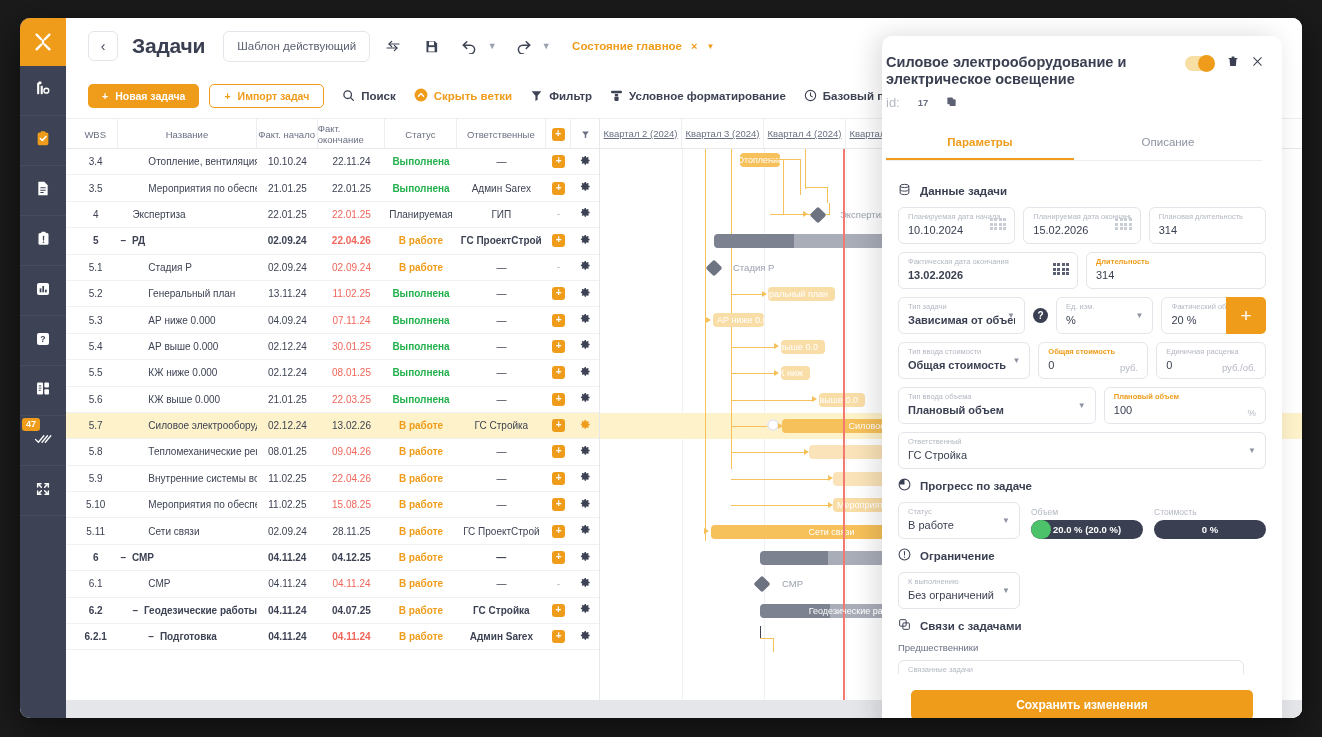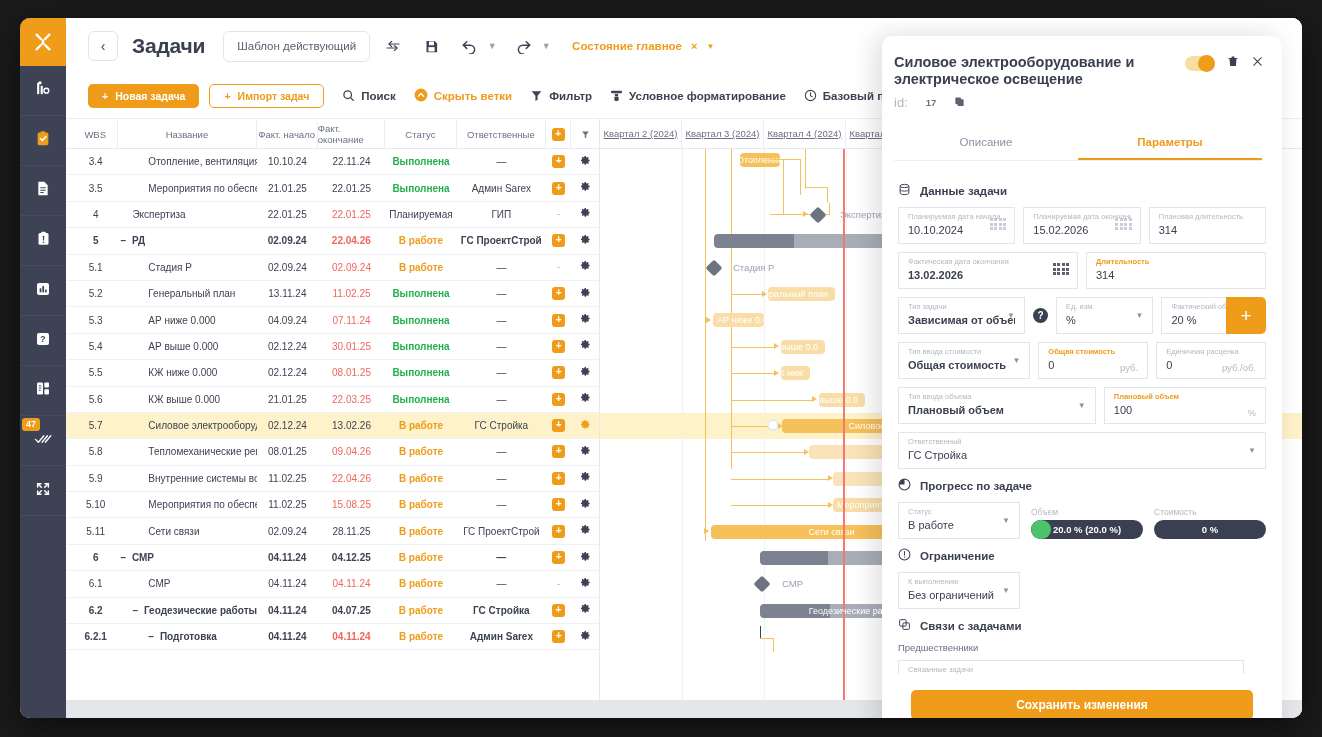--- a/index.html
+++ b/index.html
@@ -258,21 +258,21 @@
 
   
   .panel {
     position: absolute; right: 20px; top: 18px;
     width: 400px; height: 700px;
     background: #fff;
     border-radius: 10px;
     box-shadow: -6px 0 26px rgba(0,0,0,.14);
     overflow: hidden;
   }
-  .p-head { padding: 18px 20px 0 12px; position: relative; }
+  .p-head { padding: 18px 20px 0 4px; position: relative; }
   .p-title {
     font-size: 14.5px; font-weight: bold; color: #3a4051;
     line-height: 17px; width: 270px;
   }
   .p-idrow { display:flex; align-items:center; gap:18px; margin-top:5px; }
   .p-idlabel { font-size: 13px; color: #b3b8c2; }
   .p-idval { font-size: 9.5px; color: #6a7082; font-weight:bold; }
   .p-actions {
     position: absolute; right: 18px; top: 18px;
     display: flex; align-items: center; gap: 12px;
@@ -302,21 +302,21 @@
     padding: 12px 16px 0 16px;
     overflow: hidden;
   }
   .sect-head {
     display: flex; align-items: center; gap: 9px;
     font-size: 11.5px; font-weight: bold; color: #3a4051;
     margin: 9px 0 9px 0;
   }
   .frow { display: flex; gap: 8px; margin-bottom: 8px; }
   .field {
-    border: 1px solid #e3e5ea; border-radius: 0;
+    border: 1px solid #e3e5ea; border-radius: 6px;
     height: 37px; padding: 4px 9px 0 9px;
     position: relative; background: #fff;
     flex: 1; min-width: 0;
   }
   .f-lab { font-size: 7.5px; color: #b3b8c2; line-height: 10px; white-space:nowrap; overflow:hidden;}
   .f-lab.on { color: #ef9c1b; font-weight: bold; }
   .f-val { font-size: 11px; color: #3a4051; line-height: 16px; white-space:nowrap; overflow:hidden; }
   .f-val.bold { font-weight: bold; }
   .f-suffix {
     position: absolute; right: 9px; bottom: 5px;
@@ -1077,22 +1077,22 @@
                 <rect x="3" y="5" width="18" height="2.2" rx="1"></rect>
               </svg>
           </span>
           <span>
             <svg width="13" height="13" viewBox="0 0 24 24" fill="none" stroke="#3a4051" stroke-width="1.9" stroke-linecap="round">
                 <path d="M5 5l14 14M19 5L5 19"></path>
               </svg>
           </span>
         </div>
         <div class="p-tabs">
+          <div class="p-tab active">Параметры</div>
           <div class="p-tab">Описание</div>
-          <div class="p-tab active">Параметры</div>
         </div>
       </div>
 
       <div class="p-body">
 
         <div class="sect-head">
           <span>
             <svg width="13" height="13" viewBox="0 0 24 24" fill="none" stroke="#3a4051" stroke-width="1.8">
                 <ellipse cx="12" cy="5.5" rx="8" ry="3"></ellipse>
                 <path d="M4 5.5v13c0 1.7 3.6 3 8 3s8-1.3 8-3v-13"></path>

